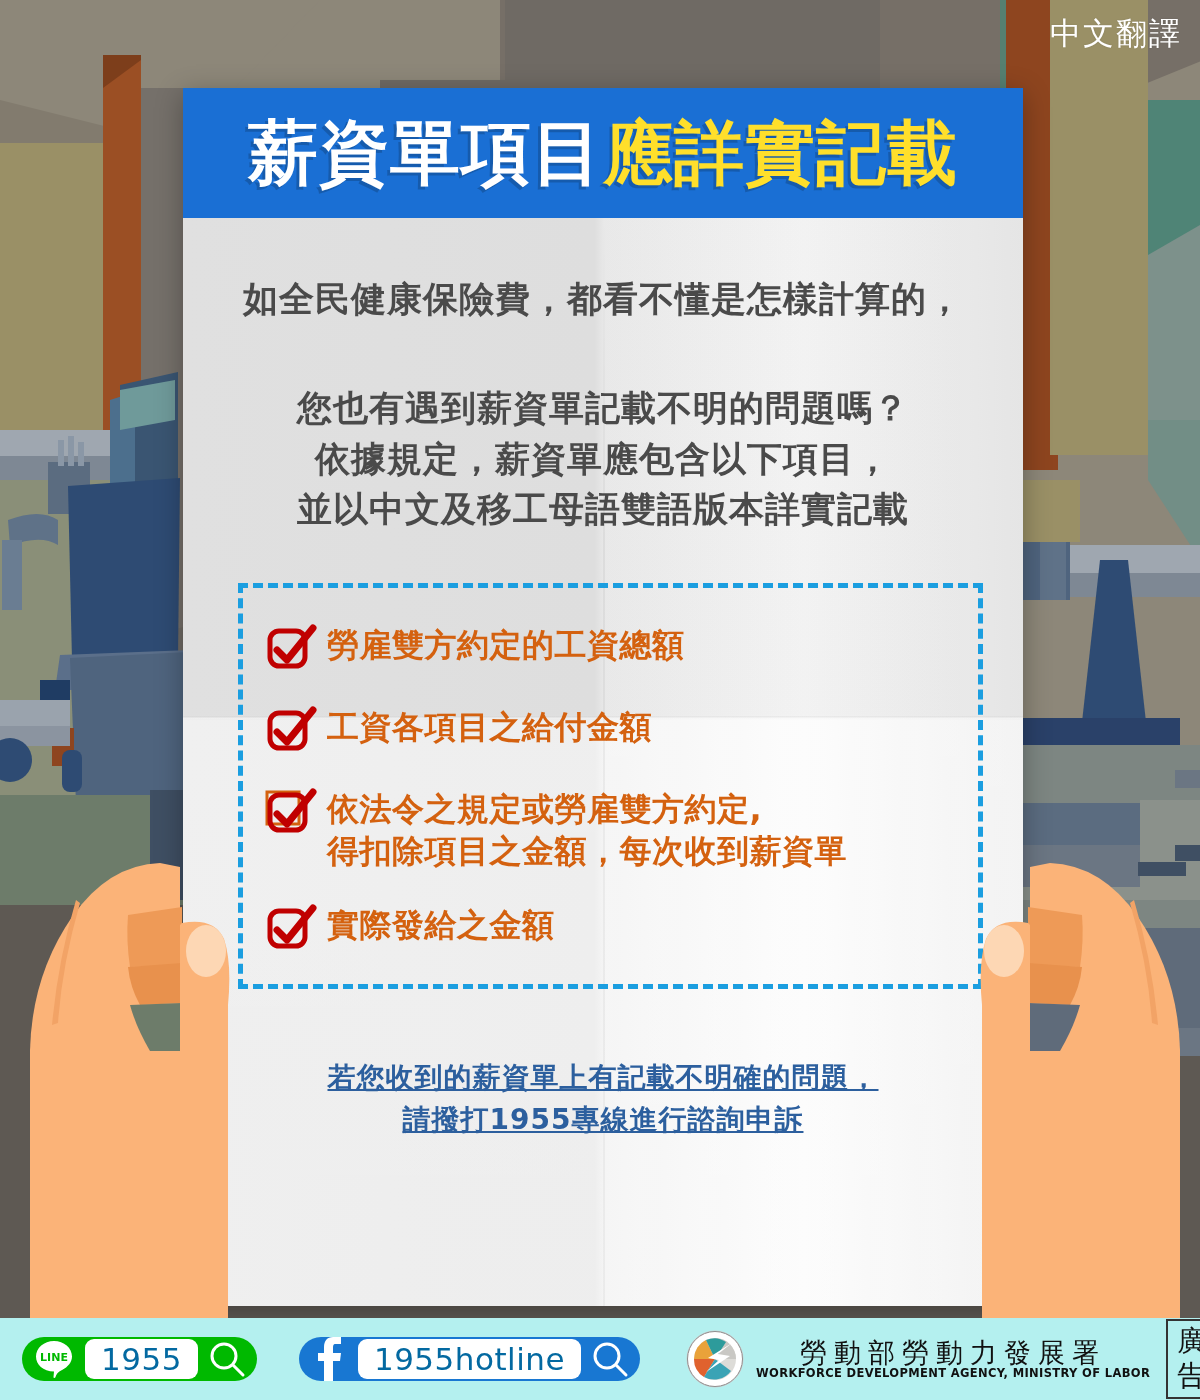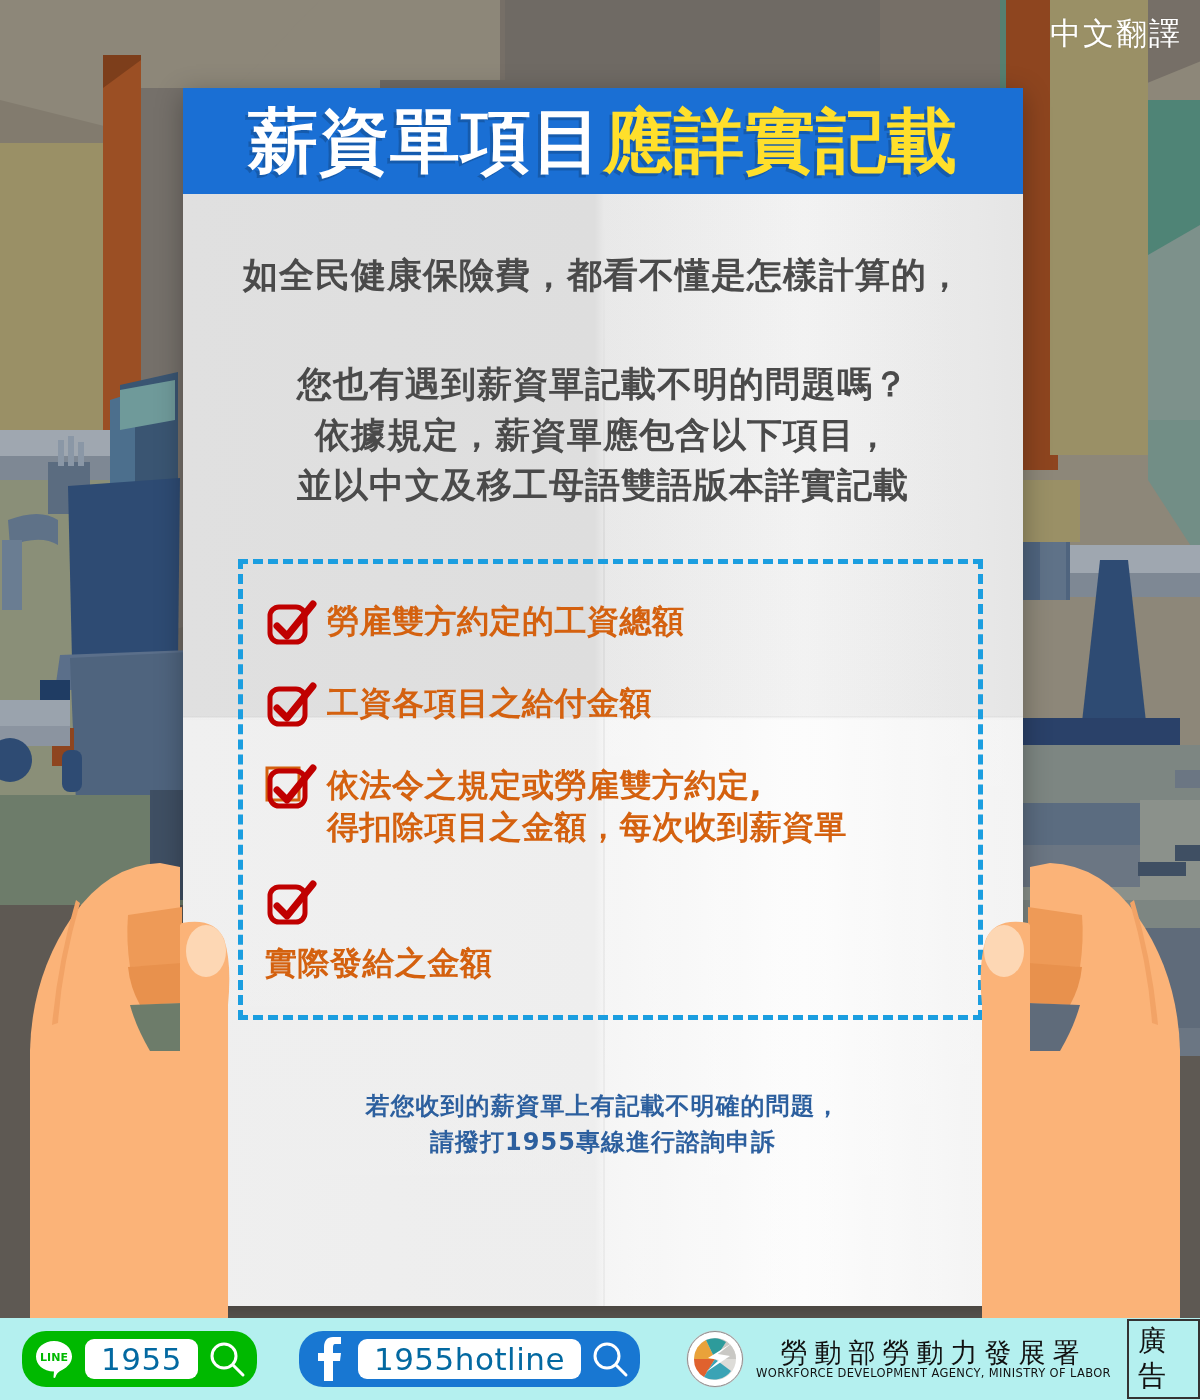--- a/index.html
+++ b/index.html
@@ -39,21 +39,21 @@
     background:linear-gradient(to bottom, rgba(0,0,0,0.00), rgba(0,0,0,0.05) 30%, rgba(0,0,0,0.04));
   }
   #poster .fold-h{
     position:absolute; left:0; right:0; top:628px; height:3px;
     background:linear-gradient(to bottom, rgba(0,0,0,0.055), rgba(255,255,255,0.4));
   }
 
   
   .title-bar{
     position:relative;
-    height:106px; background:#1a6fd4;
+    height:130px; background:#1a6fd4;
     display:flex; align-items:center; justify-content:center;
   }
   .title-text{
     font-size:70px; font-weight:bold; letter-spacing:1px;
     white-space:nowrap; line-height:1;
     text-shadow:-3px 3px 0 rgba(0,0,0,0.18);
   }
   .title-white{ color:#ffffff; }
   .title-yellow{ color:#ffdf2b; }
 
@@ -72,44 +72,44 @@
     position:relative; z-index:3;
     margin:48px 40px 0 55px;
     border:5px dashed #1b9ee0;
     padding:34px 18px 30px 22px;
     min-height:400px;
   }
   .check-row{
     display:flex; align-items:flex-start; gap:10px;
     margin-bottom:30px;
   }
-  .check-row:last-child{ margin-bottom:0;flex-direction:column; }
+  .check-row:last-child{ margin-bottom:0; }
   .cb-icon{ flex:0 0 auto; width:52px; height:50px; margin-top:2px; }
   .check-label{
     color:#d4610f; font-size:32px; font-weight:bold;
     line-height:1.32; letter-spacing:0.5px; padding-top:2px;
   }
 
   
   .closing{
     position:relative; z-index:3;
     margin-top:68px; padding:0 40px;
     text-align:center;
-    color:#2c5f9e; font-size:24px; font-weight:bold;
-    line-height:1.5; letter-spacing:1px;
+    color:#2c5f9e; font-size:28px; font-weight:bold;
+    line-height:1.5; letter-spacing:1px;text-decoration:underline;
   }
 
   
   #bottombar{
     position:absolute; left:0; bottom:0; width:1200px; height:82px;
     background:#b4f0ef; z-index:60;
     display:flex; align-items:center;
   }
   .chip{
-    height:56px; border-radius:24px; display:flex; align-items:center;
+    height:44px; border-radius:24px; display:flex; align-items:center;
     padding:8px 10px; gap:9px;
   }
   .chip.line{ background:#00b900; margin-left:22px; }
   .chip.fb{ background:#1877d2; margin-left:42px; }
   .chip-field{
     background:#ffffff; border-radius:9px; height:40px;
     display:flex; align-items:center; padding:0 16px;
     font-size:31px; color:#0369a1; font-weight:500; letter-spacing:0.5px;
   }
   .mag{ flex:0 0 auto; }
@@ -117,21 +117,21 @@
   .agency{
     display:flex; align-items:center; gap:12px; margin-left:46px;
   }
   .agency-text{ display:flex; flex-direction:column; justify-content:center;text-align:center; }
   .agency-cn{
     font-size:27px; color:#111; letter-spacing:7px; line-height:1.08;
     font-weight:500;
   }
   .agency-en{
     font-size:11.5px; color:#111; letter-spacing:0.35px; line-height:1.2;
-    font-weight:normal; white-space:nowrap;
+    font-weight:bold; white-space:nowrap;
   }
   .ad-box{
     margin-left:16px; border:2px solid #333; padding:2px 9px 4px 9px;
     font-size:28px; color:#111; letter-spacing:2px; line-height:1.25;
   }
 </style>
 </head>
 <body>
 
 <svg id="scene" viewBox="0 0 1200 1400">

